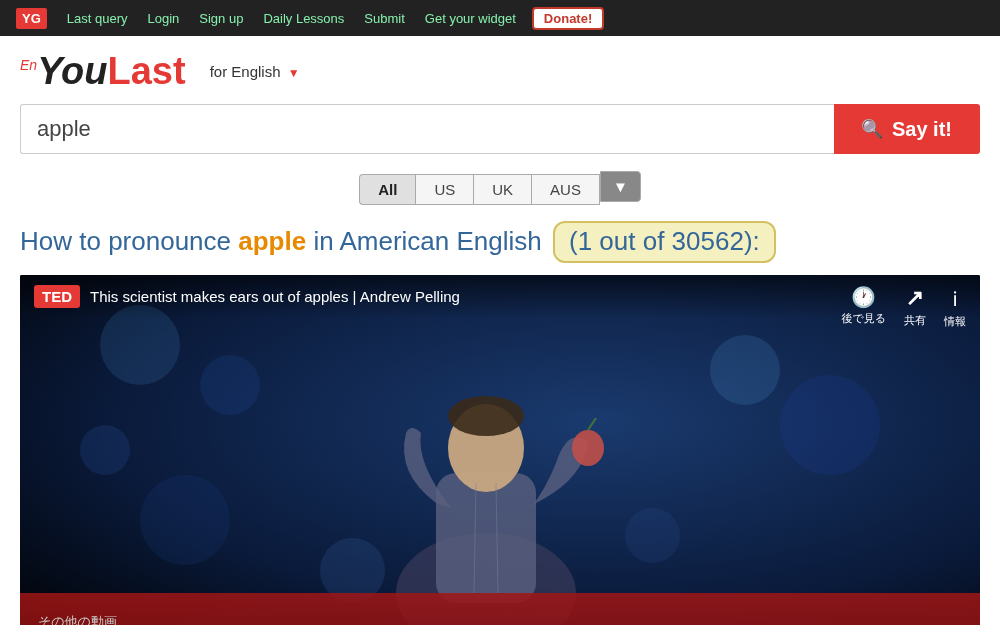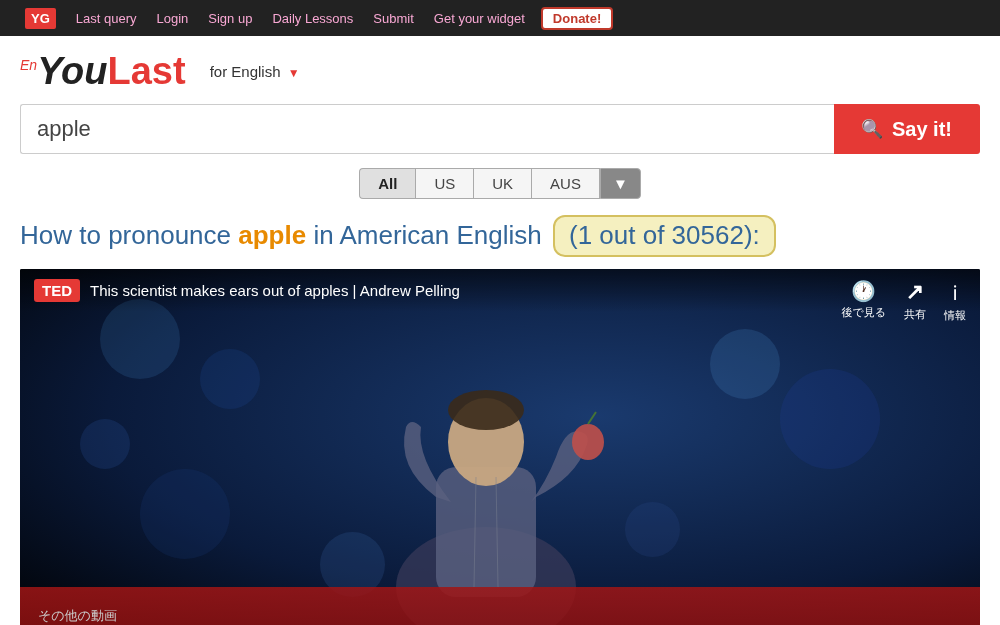--- a/index.html
+++ b/index.html
@@ -3,35 +3,35 @@
   <meta charset="utf-8">
   <style>
     * { margin: 0; padding: 0; box-sizing: border-box; }
     body { font-family: Arial, sans-serif; background: #fff; width: 1000px; }
 
     
     .topnav {
       background: #222;
       display: flex;
       align-items: center;
-      padding: 0 25px;
+      padding: 0 16px;
       height: 36px;
       gap: 4px;
     }
     .topnav-logo {
       background: #e53935;
       color: #fff;
       font-weight: bold;
       font-size: 13px;
       padding: 3px 6px;
       border-radius: 2px;
       margin-right: 8px;
     }
     .topnav-link {
-      color: #f9a8d4;
+      color: #86efac;
       font-size: 13px;
       text-decoration: none;
       padding: 0 8px;
       cursor: pointer;
     }
     .topnav-donate {
       background: #fff;
       color: #c0392b;
       border: 2px solid #c0392b;
       border-radius: 4px;
@@ -128,20 +128,21 @@
       margin-bottom: 16px;
     }
     .filter-btn {
       border: 1.5px solid #aaa;
       background: #f5f5f5;
       color: #444;
       font-size: 15px;
       padding: 6px 18px;
       cursor: pointer;
       border-right: none;
+      margin-top: 6px;
     }
     .filter-btn:first-child { border-radius: 4px 0 0 4px; }
     .filter-btn.active {
       background: #e0e0e0;
       font-weight: bold;
       color: #222;
     }
     .filter-dropdown {
       border: 1.5px solid #aaa;
       background: #888;

